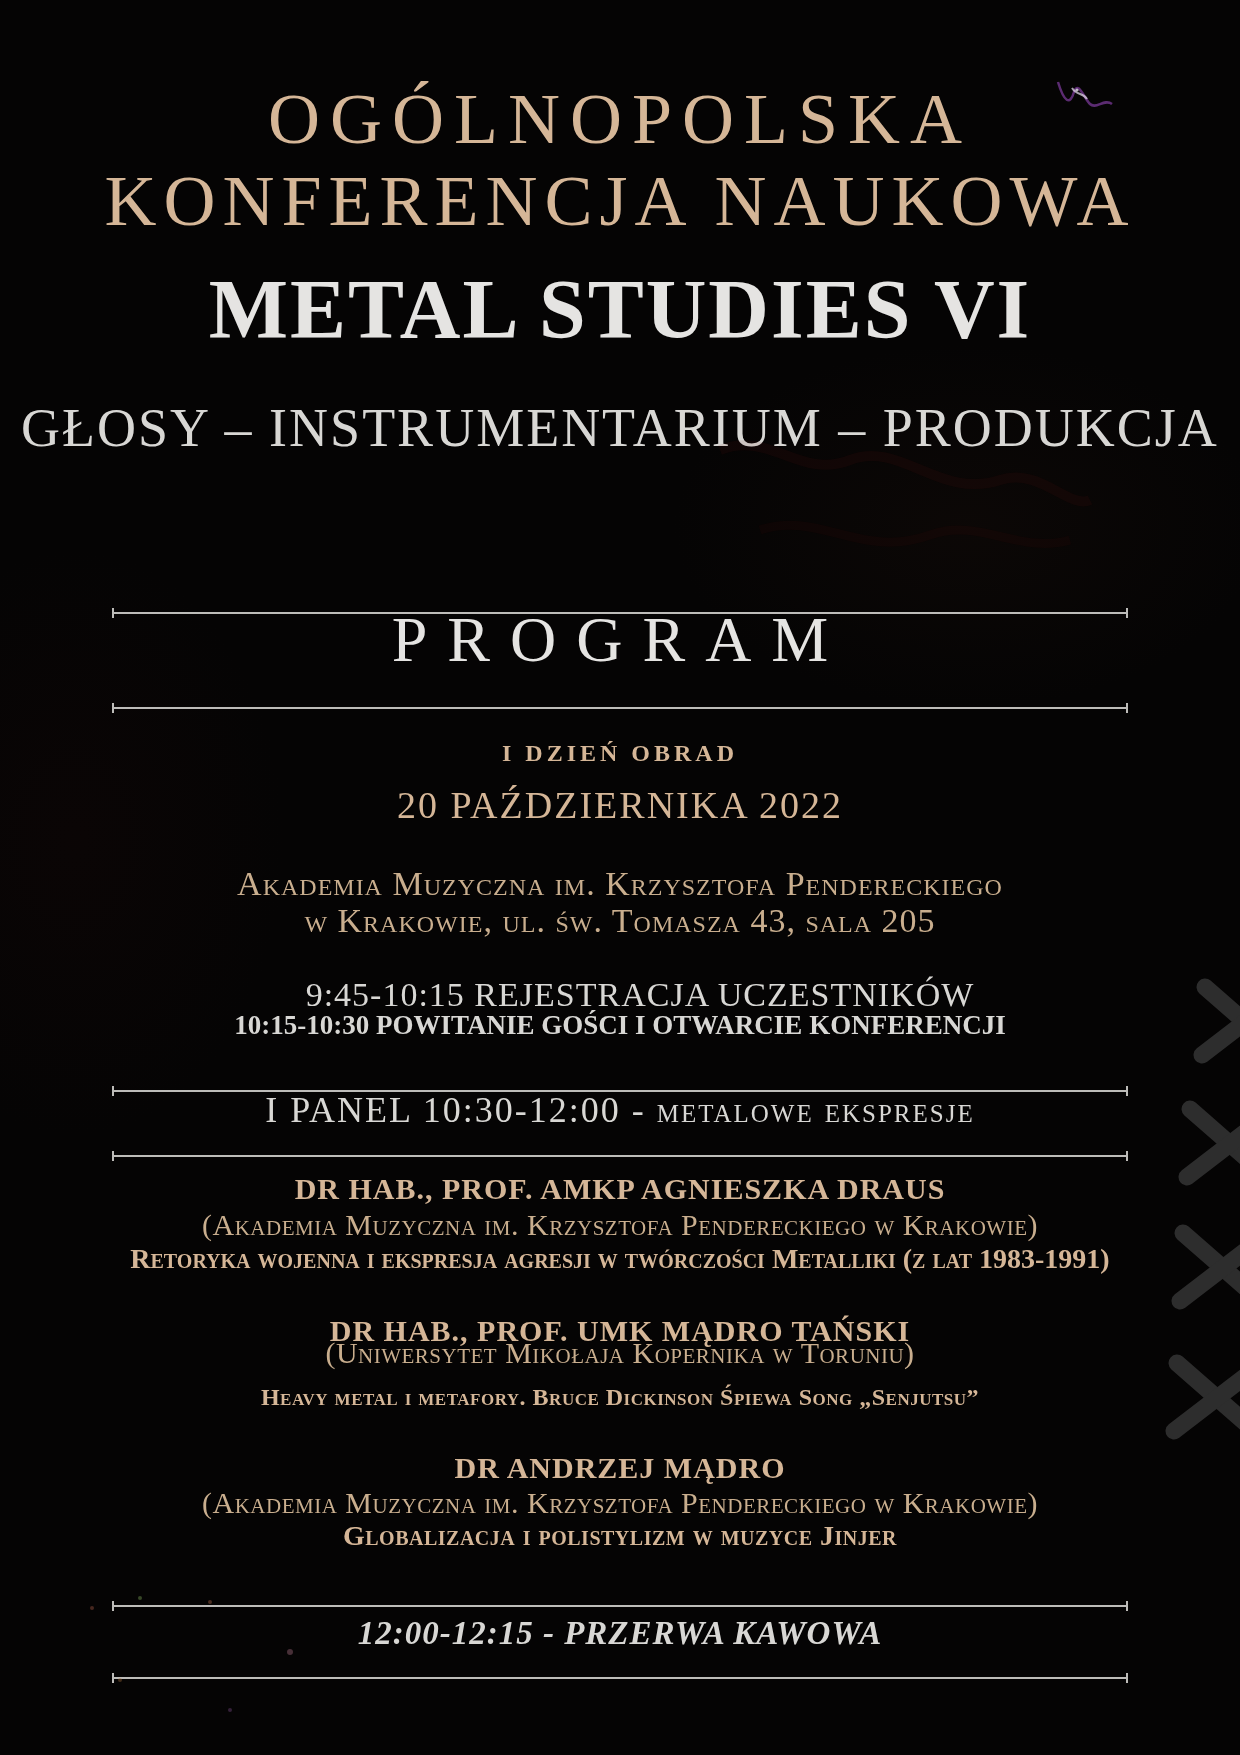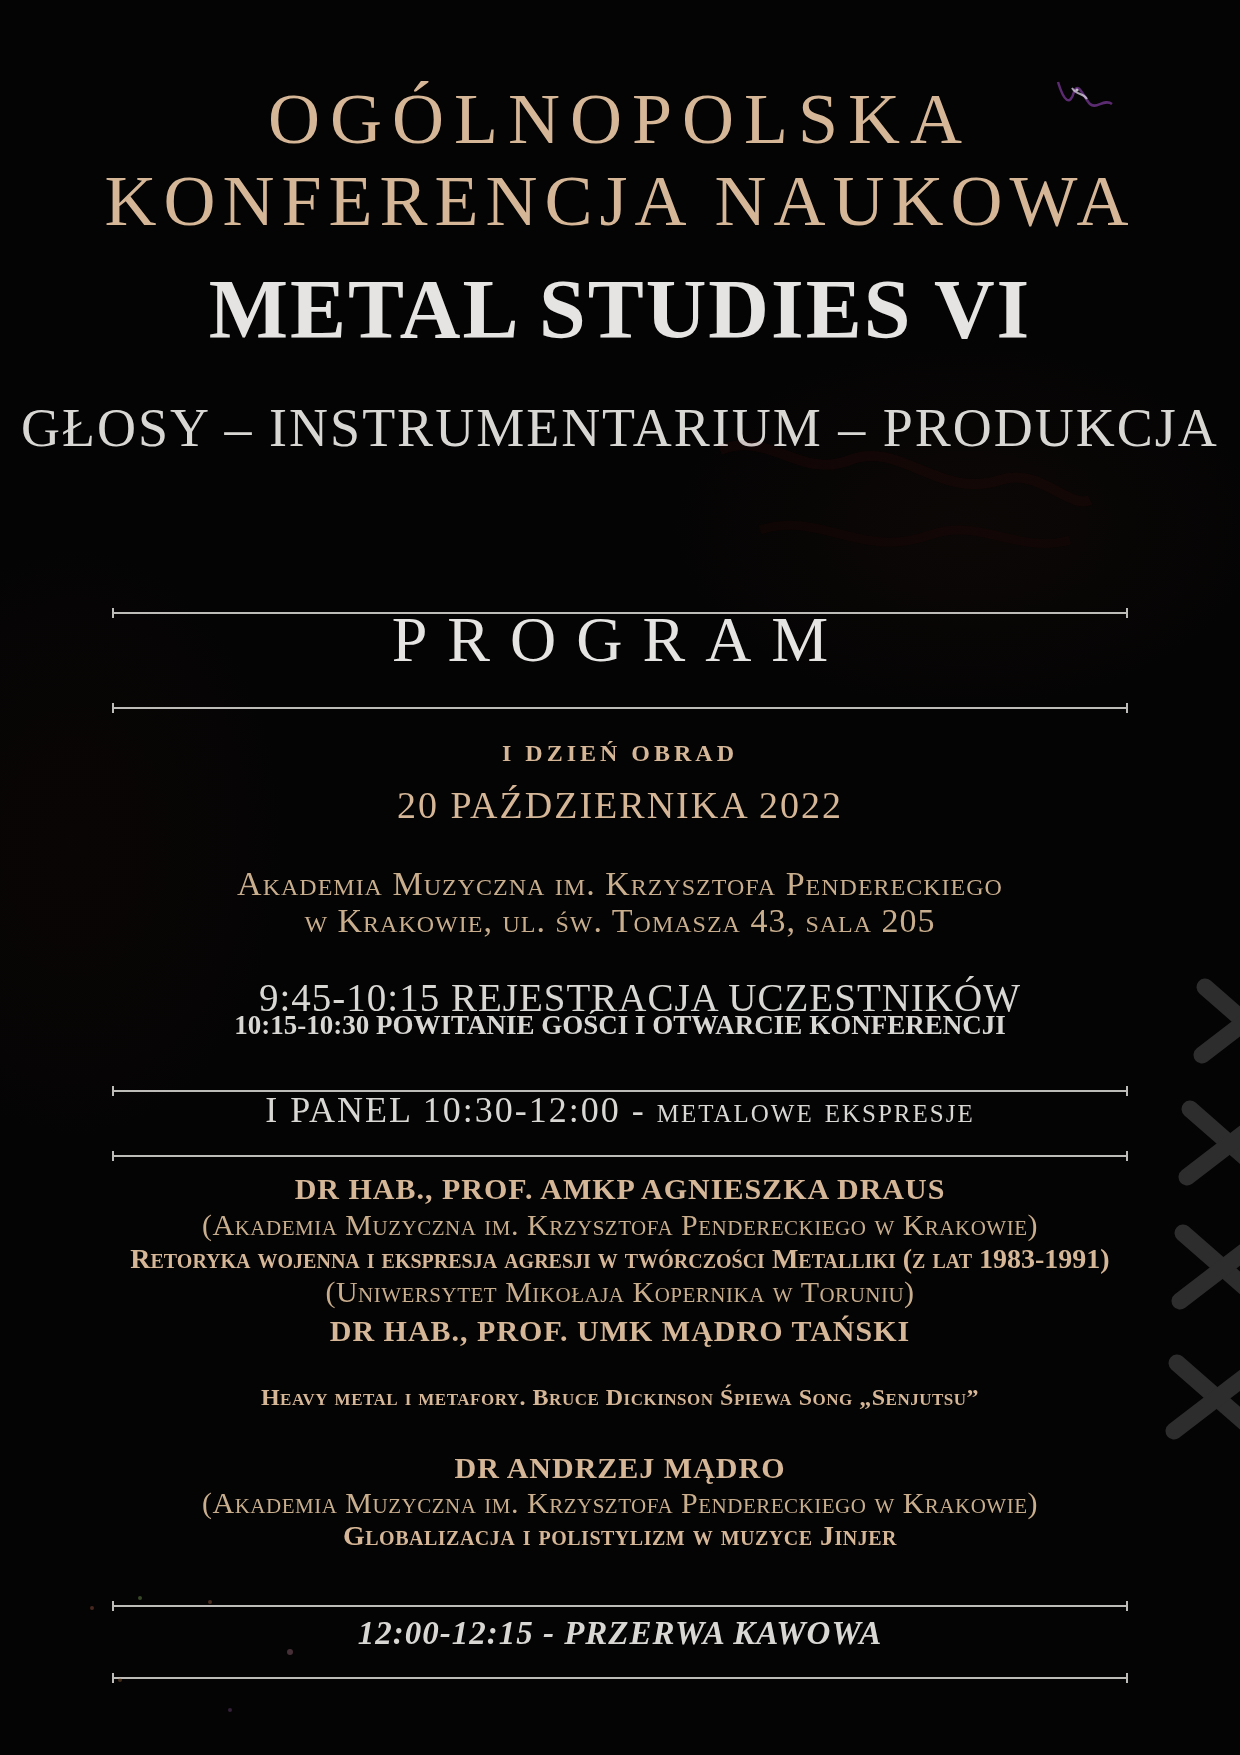--- a/index.html
+++ b/index.html
@@ -38,33 +38,33 @@
   <div class="rule" style="top:612px;"></div>
   <div class="line bright" style="top:608px;font-size:64px;letter-spacing:20px;">PROGRAM</div>
   <div class="rule" style="top:707px;"></div>
 
   <div class="line gold bold" style="top:741px;font-size:24px;letter-spacing:4px;">I DZIEŃ OBRAD</div>
   <div class="line gold" style="top:786px;font-size:38px;letter-spacing:2px;">20 PAŹDZIERNIKA 2022</div>
 
   <div class="line gold-dim sc" style="top:867px;font-size:34px;letter-spacing:1px;">Akademia Muzyczna im. Krzysztofa Pendereckiego</div>
   <div class="line gold-dim sc" style="top:904px;font-size:34px;letter-spacing:1px;">w Krakowie, ul. św. Tomasza 43, sala 205</div>
 
-  <div class="line silver" style="top:978px;font-size:39px;letter-spacing:1px;padding-left:40px;">9:45-10:15 REJESTRACJA UCZESTNIKÓW</div>
+  <div class="line silver" style="top:978px;font-size:34px;letter-spacing:1px;padding-left:40px;">9:45-10:15 REJESTRACJA UCZESTNIKÓW</div>
   <div class="line silver bold" style="top:1012px;font-size:27px;letter-spacing:0px;">10:15-10:30 POWITANIE GOŚCI I OTWARCIE KONFERENCJI</div>
 
   <div class="rule" style="top:1090px;"></div>
   <div class="line silver sc" style="top:1092px;font-size:36px;letter-spacing:2px;">I PANEL 10:30-12:00 - metalowe ekspresje</div>
   <div class="rule" style="top:1155px;"></div>
 
   <div class="line gold bold" style="top:1174px;font-size:30px;letter-spacing:1px;">DR HAB., PROF. AMKP AGNIESZKA DRAUS</div>
   <div class="line gold-dim sc" style="top:1210px;font-size:30px;letter-spacing:0.5px;">(Akademia Muzyczna im. Krzysztofa Pendereckiego w Krakowie)</div>
   <div class="line gold bold sc" style="top:1245px;font-size:28px;letter-spacing:0px;">Retoryka wojenna i ekspresja agresji w twórczości Metalliki (z lat 1983-1991)</div>
 
   <div class="line gold bold" style="top:1316px;font-size:30px;letter-spacing:1px;">DR HAB., PROF. UMK MĄDRO TAŃSKI</div>
-  <div class="line gold-dim sc" style="top:1277px;font-size:30px;letter-spacing:0.5px;">(Uniwersytet Mikołaja Kopernika w Toruniu)</div>
+  <div class="line gold-dim sc" style="top:1338px;font-size:30px;letter-spacing:0.5px;">(Uniwersytet Mikołaja Kopernika w Toruniu)</div>
   <div class="line gold bold sc" style="top:1385px;font-size:24px;letter-spacing:0.5px;">Heavy metal i metafory. Bruce Dickinson Śpiewa Song „Senjutsu”</div>
 
   <div class="line gold bold" style="top:1453px;font-size:30px;letter-spacing:1px;">DR ANDRZEJ MĄDRO</div>
   <div class="line gold-dim sc" style="top:1488px;font-size:30px;letter-spacing:0.5px;">(Akademia Muzyczna im. Krzysztofa Pendereckiego w Krakowie)</div>
   <div class="line gold bold sc" style="top:1522px;font-size:28px;letter-spacing:0.5px;">Globalizacja i polistylizm w muzyce Jinjer</div>
 
   <div class="rule" style="top:1605px;"></div>
   <div class="line silver bold sc" style="top:1617px;font-size:33px;letter-spacing:1px;font-style:italic;">12:00-12:15 - PRZERWA KAWOWA</div>
   <div class="rule" style="top:1677px;"></div>
 

